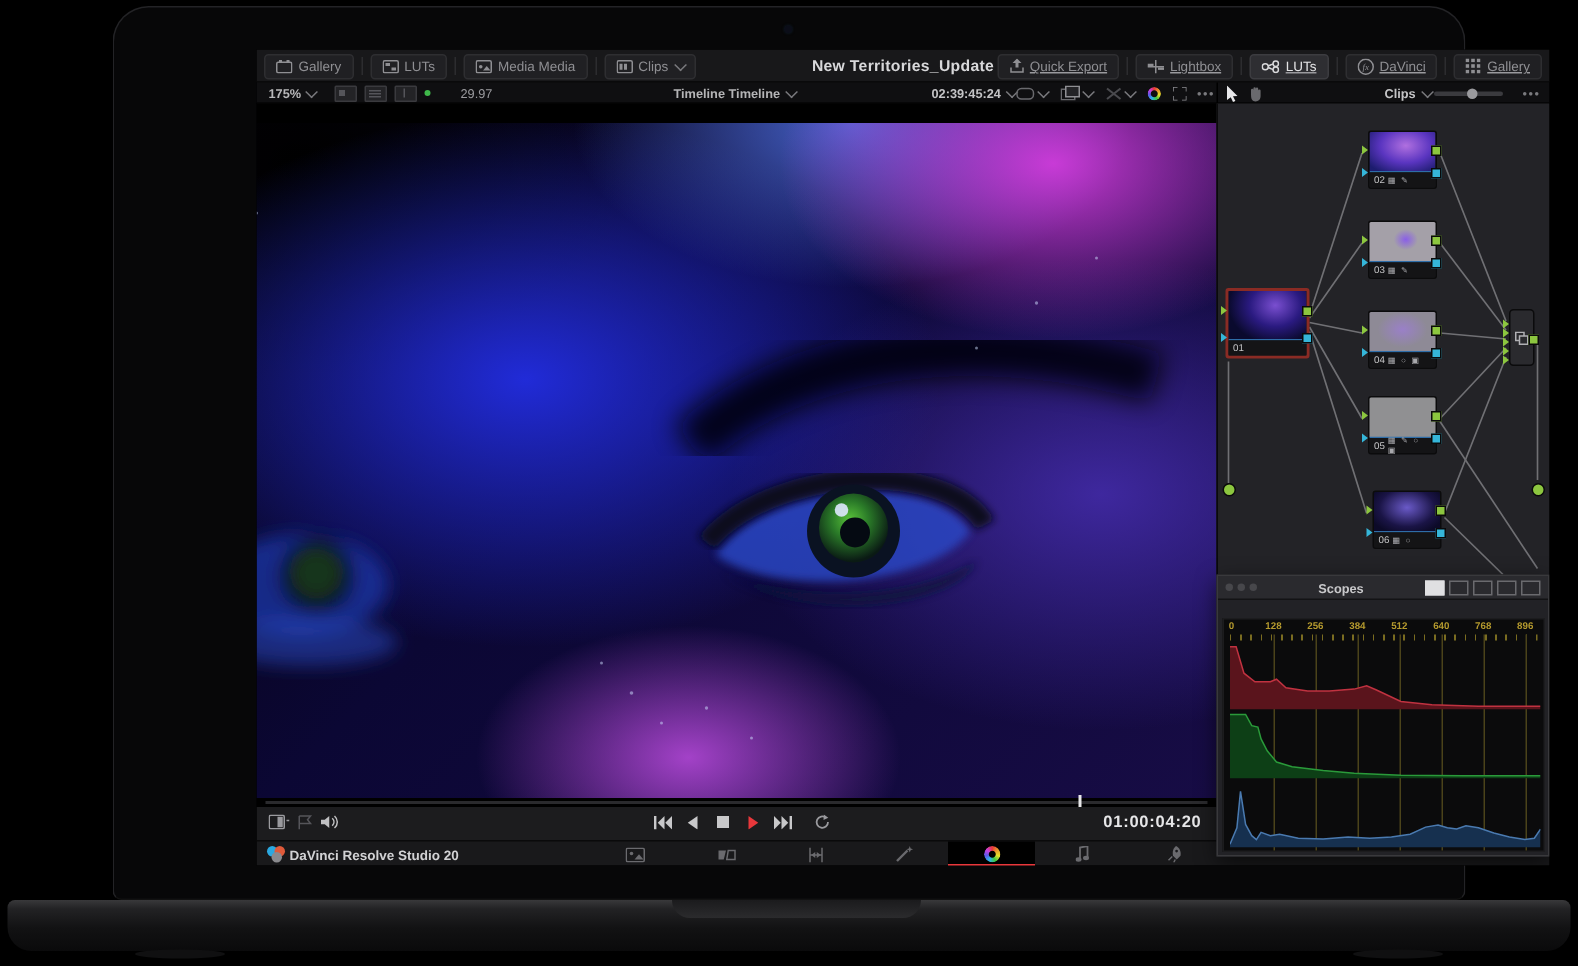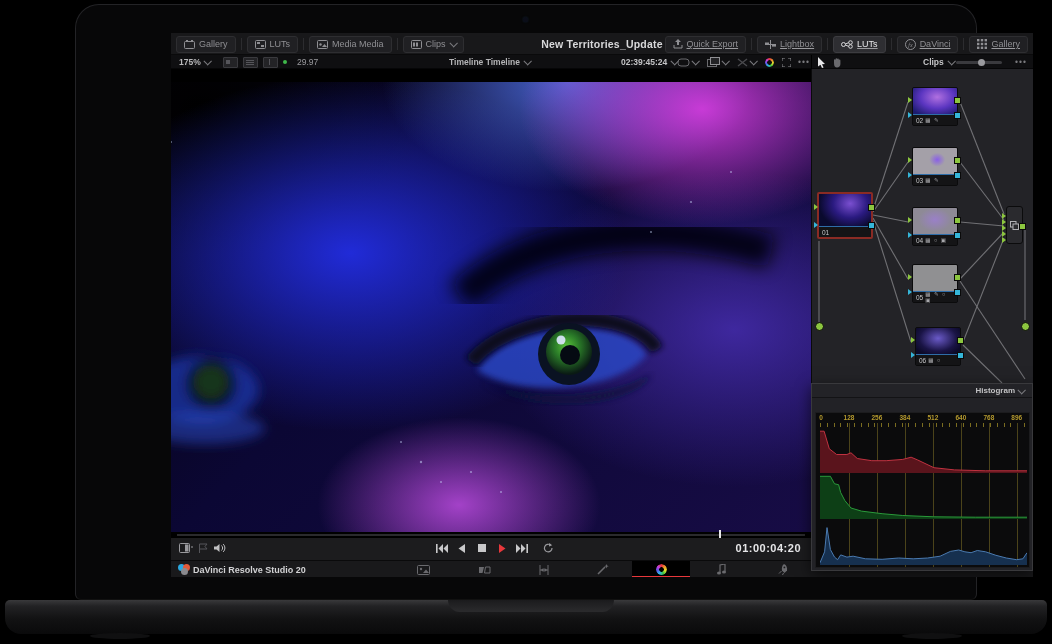--- a/index.html
+++ b/index.html
@@ -219,21 +219,21 @@
             </span>
           <span class="mini-ic">
               <i style="left:2px;top:2px;width:8px;height:1px;"></i>
               <i style="left:2px;top:4px;width:8px;height:1px;"></i>
               <i style="left:2px;top:6px;width:8px;height:1px;"></i>
             </span>
           <span class="mini-ic">
               <i style="left:5px;top:1px;width:1px;height:6px;"></i>
             </span>
         </div>
-        <div class="t2" style="left:112px;gap:10px;">
+        <div class="t2" style="left:112px;gap:20px;">
           <span style="width:4px;height:4px;border-radius:50%;background:#3fb84a;display:inline-block;"></span>
           <span>29.97</span>
         </div>
         <div class="t2" style="left:278px;gap:4px;">
           <span style="color:#b4b4b6;font-weight:bold;">Timeline Timeline</span>
           <span class="chev"></span>
         </div>
         <div class="t2" style="left:450px;gap:4px;">
           <span style="color:#c4c4c6;font-weight:bold;">02:39:45:24</span>
           <span class="chev"></span>
@@ -511,23 +511,30 @@
           <span class="tri g" style="left:-5px;top:6px;"></span>
             <span class="tri g" style="left:-5px;top:12px;"></span>
           <span class="tri g" style="left:-5px;top:18px;"></span>
             <span class="tri g" style="left:-5px;top:24px;"></span>
           <span class="tri g" style="left:-5px;top:30px;"></span>
           <span class="sq g" style="right:-4px;top:16px;"></span>
         </div>
       </div>
 
       <div class="scopes">
-        <div class="sc-sub">
-          <span>Histogram</span>
-          <span class="chev"></span>
+        <div class="sc-head">
+          <span class="sc-dot"></span>
+          <span class="sc-dot"></span>
+          <span class="sc-dot"></span>
+          <span class="sc-title">Scopes</span>
+          <span class="lay-ic on"></span>
+          <span class="lay-ic"></span>
+          <span class="lay-ic"></span>
+          <span class="lay-ic"></span>
+          <span class="lay-ic"></span>
         </div>
         <div class="hist">
           <div class="hist-ticks" id="histTicks">
               <span style="left: 5px;">0</span>
               <span style="left: 32.973px;">128</span>
               <span style="left: 60.9459px;">256</span>
               <span style="left: 88.9189px;">384</span>
               <span style="left: 116.892px;">512</span>
               <span style="left: 144.865px;">640</span>
               <span style="left: 172.838px;">768</span>

